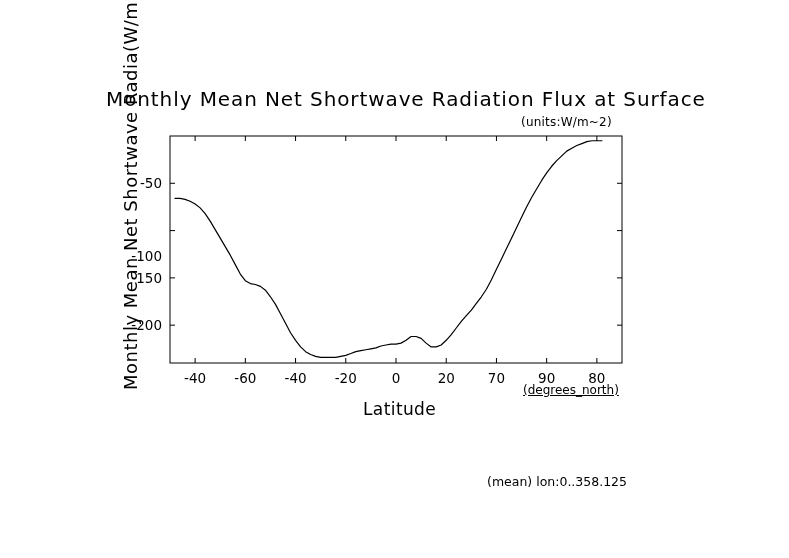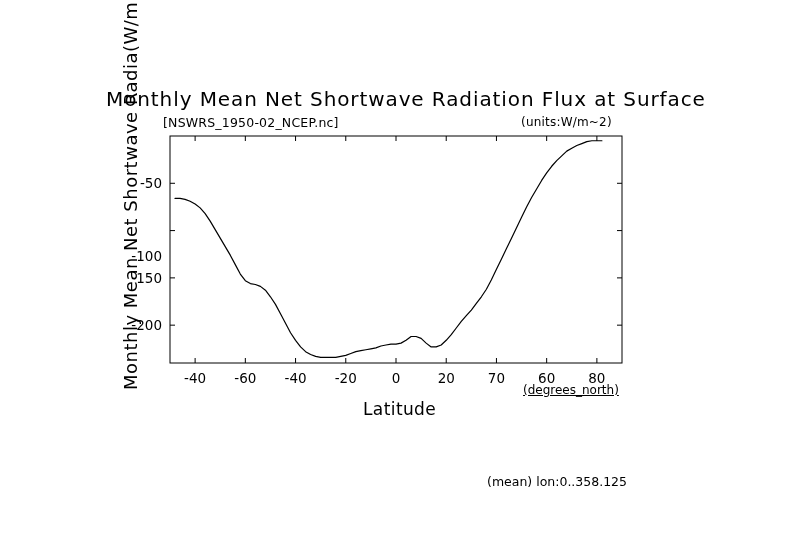--- a/index.html
+++ b/index.html
@@ -99,21 +99,20 @@
     width: 789px;
     height: 558px;
   }
 </style>
 </head>
 <body>
 
 <div id="figure">
 
   <div class="txt" id="chart-title">Monthly Mean Net Shortwave Radiation Flux at Surface</div>
-  <div class="txt" id="subtitle-left">[NSWRS_1950-02_NCEP.nc]</div>
   <div class="txt" id="subtitle-right">(units:W/m~2)</div>
 
   <div id="y-axis-label-wrap">
     <div class="rot">Monthly Mean Net Shortwave Radia(W/m~2)</div>
   </div>
 
   <div class="txt" id="x-axis-label">Latitude</div>
   <div class="txt" id="x-units">(degrees_north)</div>
   <div class="txt" id="footer-note">(mean) lon:0..358.125</div>
 
@@ -152,21 +151,21 @@
   </svg>
 
   <div id="tick-labels">
       <div class="tick-label-x" style="left: 195.111px; top: 370px;">-40</div>
       <div class="tick-label-x" style="left: 245.333px; top: 370px;">-60</div>
       <div class="tick-label-x" style="left: 295.556px; top: 370px;">-40</div>
       <div class="tick-label-x" style="left: 345.778px; top: 370px;">-20</div>
       <div class="tick-label-x" style="left: 396px; top: 370px;">0</div>
       <div class="tick-label-x" style="left: 446.222px; top: 370px;">20</div>
       <div class="tick-label-x" style="left: 496.444px; top: 370px;">70</div>
-      <div class="tick-label-x" style="left: 546.667px; top: 370px;">60</div>
+      <div class="tick-label-x" style="left: 546.667px; top: 370px;">90</div>
       <div class="tick-label-x" style="left: 596.889px; top: 370px;">80</div>
       <div class="tick-label-y" style="left: 122px; width: 40px; top: 183.292px;">-50</div>
       <div class="tick-label-y" style="left: 122px; width: 40px; top: 230.583px; margin-top: 25px;">-100</div>
       <div class="tick-label-y" style="left: 122px; width: 40px; top: 277.875px;">-150</div>
       <div class="tick-label-y" style="left: 122px; width: 40px; top: 325.167px;">-200</div>
     </div>
 
 </div>
 
 </body></html>

